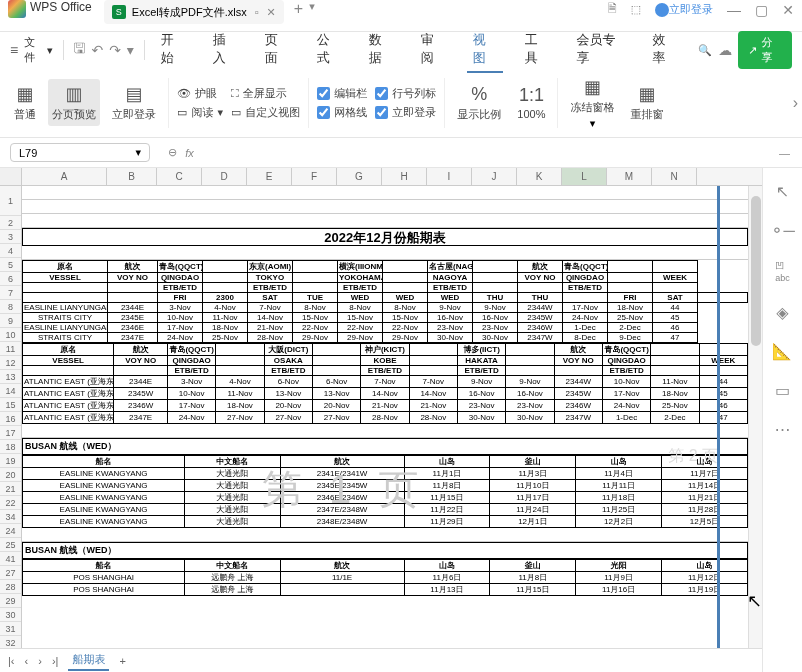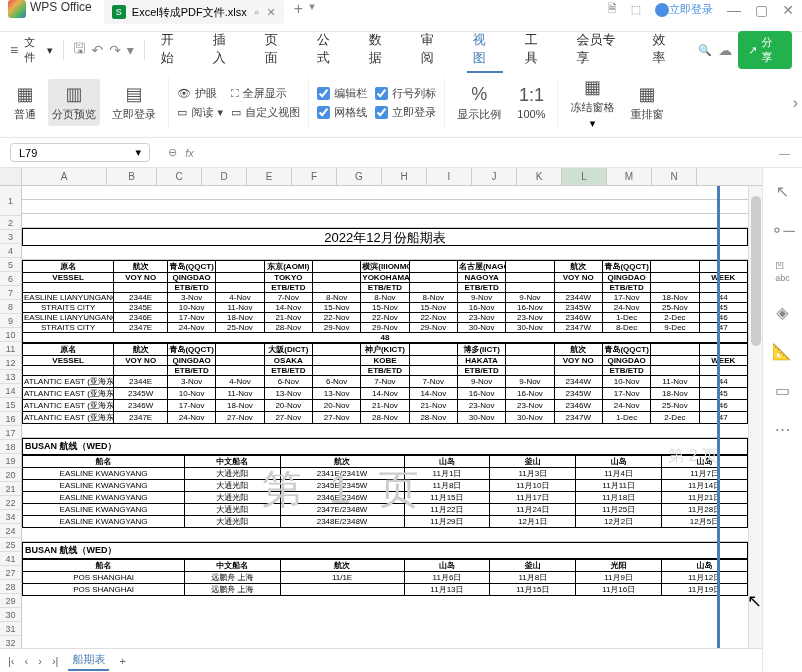--- a/index.html
+++ b/index.html
@@ -42,21 +42,21 @@
 .col-headers{display:flex;height:18px;background:#f5f5f5;border-bottom:1px solid #ccc}
 .corner{width:22px;border-right:1px solid #ccc;background:#f0f0f0}
 .colh{border-right:1px solid #ccc;text-align:center;font-size:10px;color:#666;line-height:18px}
 .colh.sel{background:#d0e0d0}
 .sheet-body{flex:1;display:flex;overflow:hidden;position:relative}
 .row-headers{width:22px;background:#f5f5f5;border-right:1px solid #ccc}
 .rowh{height:14px;border-bottom:1px solid #ddd;text-align:center;font-size:9px;color:#666;line-height:14px}
 .rowh.big{height:30px;line-height:30px}
 .grid{flex:1;overflow:hidden;position:relative}
 .doc-title{height:30px;text-align:center;font-size:20px;font-weight:bold;line-height:30px}
-.doc-subtitle{height:18px;text-align:center;font-size:13px;font-weight:normal;border:1px solid #000;line-height:18px}
+.doc-subtitle{height:18px;text-align:center;font-size:13px;font-weight:bold;border:1px solid #000;line-height:18px}
 .sp-row{height:14px;border-bottom:1px solid #ccc}
 table.data{border-collapse:collapse;width:100%;table-layout:fixed}
 table.data td{border:1px solid #000;font-size:8px;text-align:center;height:10px;padding:0 1px;overflow:hidden;white-space:nowrap}
 table.data td.hdr{font-weight:bold}
 .watermark{position:absolute;top:276px;left:240px;font-size:40px;color:#ccc;pointer-events:none;z-index:5;letter-spacing:8px}
 .watermark2{position:absolute;top:260px;right:30px;font-size:16px;color:#ddd;pointer-events:none}
 .side-panel{width:40px;border-left:1px solid #e5e5e5;display:flex;flex-direction:column;align-items:center;gap:20px;padding-top:14px;color:#888}
 .side-icon{font-size:16px}
 .sheet-tabs{height:24px;display:flex;align-items:center;border-top:1px solid #ddd;padding:0 8px;gap:10px;font-size:11px;color:#666}
 .sheet-tab{color:#4a7fb5;border-bottom:2px solid #4a7fb5;padding:2px 4px}
@@ -331,20 +331,37 @@
                   <td class="hdr">ETB/ETD</td>
                   <td class="hdr"></td>
                   <td class="hdr">ETB/ETD</td>
                   <td class="hdr"></td>
                   <td class="hdr"></td>
                   <td class="hdr">ETB/ETD</td>
                   <td class="hdr"></td>
                   <td class="hdr"></td>
                 </tr>
                 <tr>
+                  <td class="hdr"></td>
+                  <td class="hdr"></td>
+                  <td class="hdr">FRI</td>
+                  <td class="hdr">2300</td>
+                  <td class="hdr">SAT</td>
+                  <td class="hdr">TUE</td>
+                  <td class="hdr">WED</td>
+                  <td class="hdr">WED</td>
+                  <td class="hdr">WED</td>
+                  <td class="hdr">THU</td>
+                  <td class="hdr">THU</td>
+                  <td class="hdr"></td>
+                  <td class="hdr">FRI</td>
+                  <td class="hdr">SAT</td>
+                  <td class="hdr"></td>
+                </tr>
+                <tr>
                   <td>EASLINE LIANYUNGANG</td>
                   <td>2344E</td>
                   <td>3-Nov</td>
                   <td>4-Nov</td>
                   <td>7-Nov</td>
                   <td>8-Nov</td>
                   <td>8-Nov</td>
                   <td>8-Nov</td>
                   <td>9-Nov</td>
                   <td>9-Nov</td>
@@ -394,23 +411,20 @@
                   <td>29-Nov</td>
                   <td>29-Nov</td>
                   <td>29-Nov</td>
                   <td>30-Nov</td>
                   <td>30-Nov</td>
                   <td>2347W</td>
                   <td>8-Dec</td>
                   <td>9-Dec</td>
                   <td>47</td>
                 </tr>
-                <tr>
-                  <td colspan="14" class="hdr">48</td>
-                </tr>
               </tbody>
             </table>
             <table class="data">
               <colgroup>
                 <col style="width:85px">
                 <col style="width:50px">
                 <col style="width:45px">
                 <col style="width:45px">
                 <col style="width:45px">
                 <col style="width:45px">

